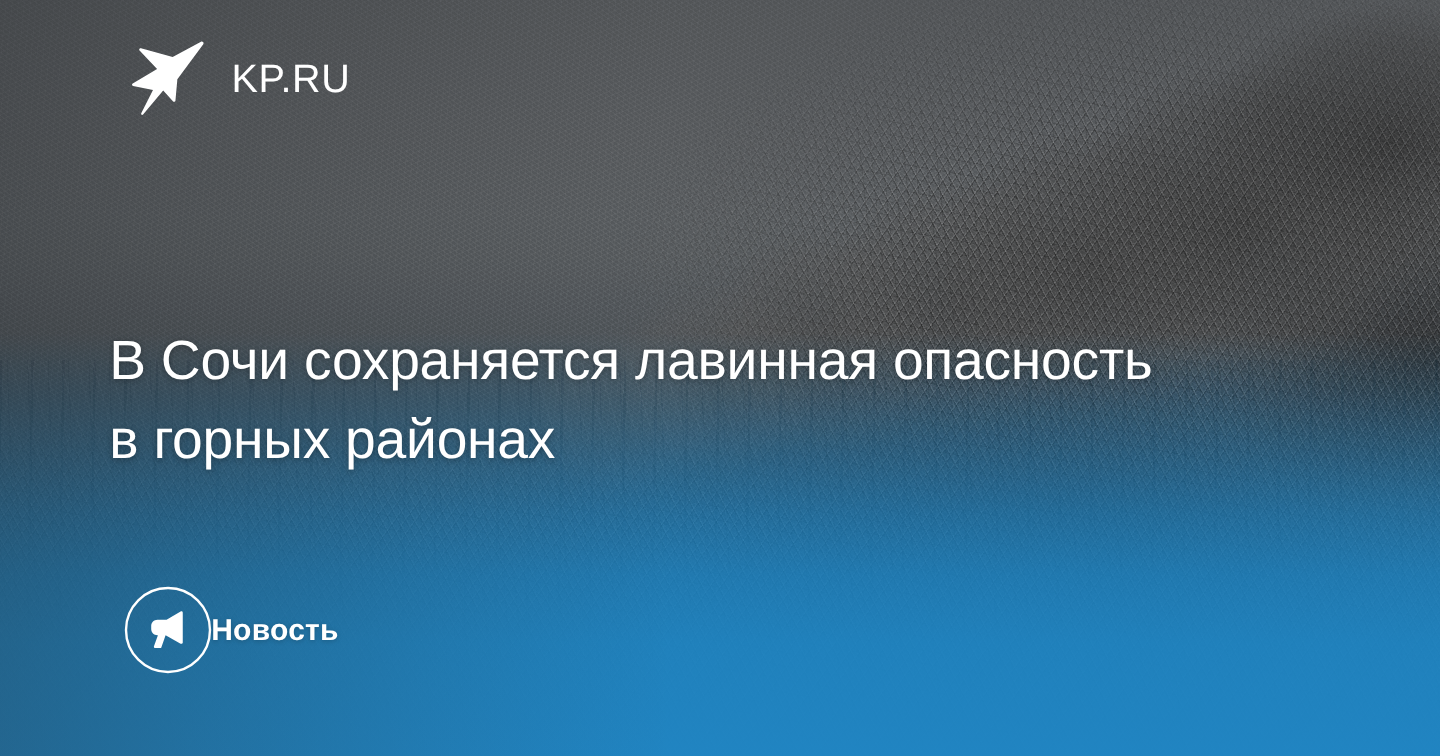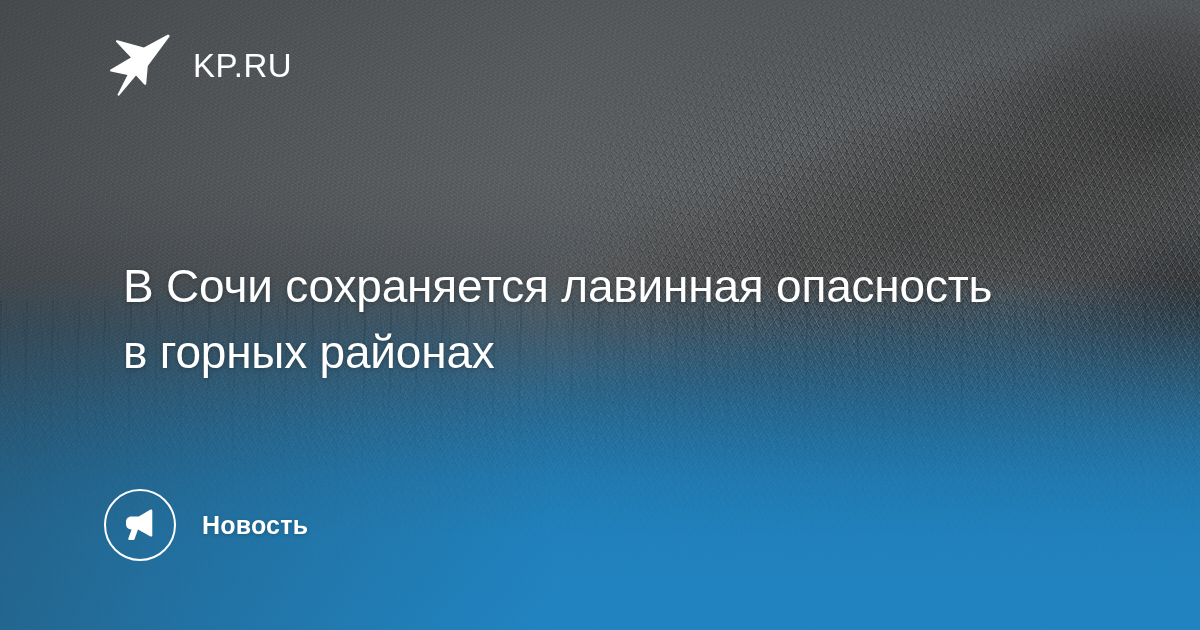--- a/index.html
+++ b/index.html
@@ -119,37 +119,35 @@
     color: #ffffff;
     font-size: 33px;
     font-weight: 400;
     letter-spacing: .5px;
     line-height: 1;
     white-space: nowrap;
   }
 
   #headline {
     position: absolute;
-    left: 91px; top: 222px;
+    left: 91px; top: 236px;
     width: 900px;
     color: #ffffff;
     font-size: 46px;
     font-weight: 500;
     line-height: 66px;
     letter-spacing: -0.2px;
     text-shadow: 0 1px 5px rgba(0,0,0,.30);
-    margin-left: 32px;
   }
 
   #badge {
     position: absolute;
     left: 104px; top: 489px;
     display: flex;
     align-items: center;
-    gap: 26px;
   }
   #badge-circle {
     width: 72px; height: 72px;
     border: 2px solid #ffffff;
     border-radius: 50%;
     display: flex;
     align-items: center;
     justify-content: center;
     box-sizing: border-box;
     flex: none;

